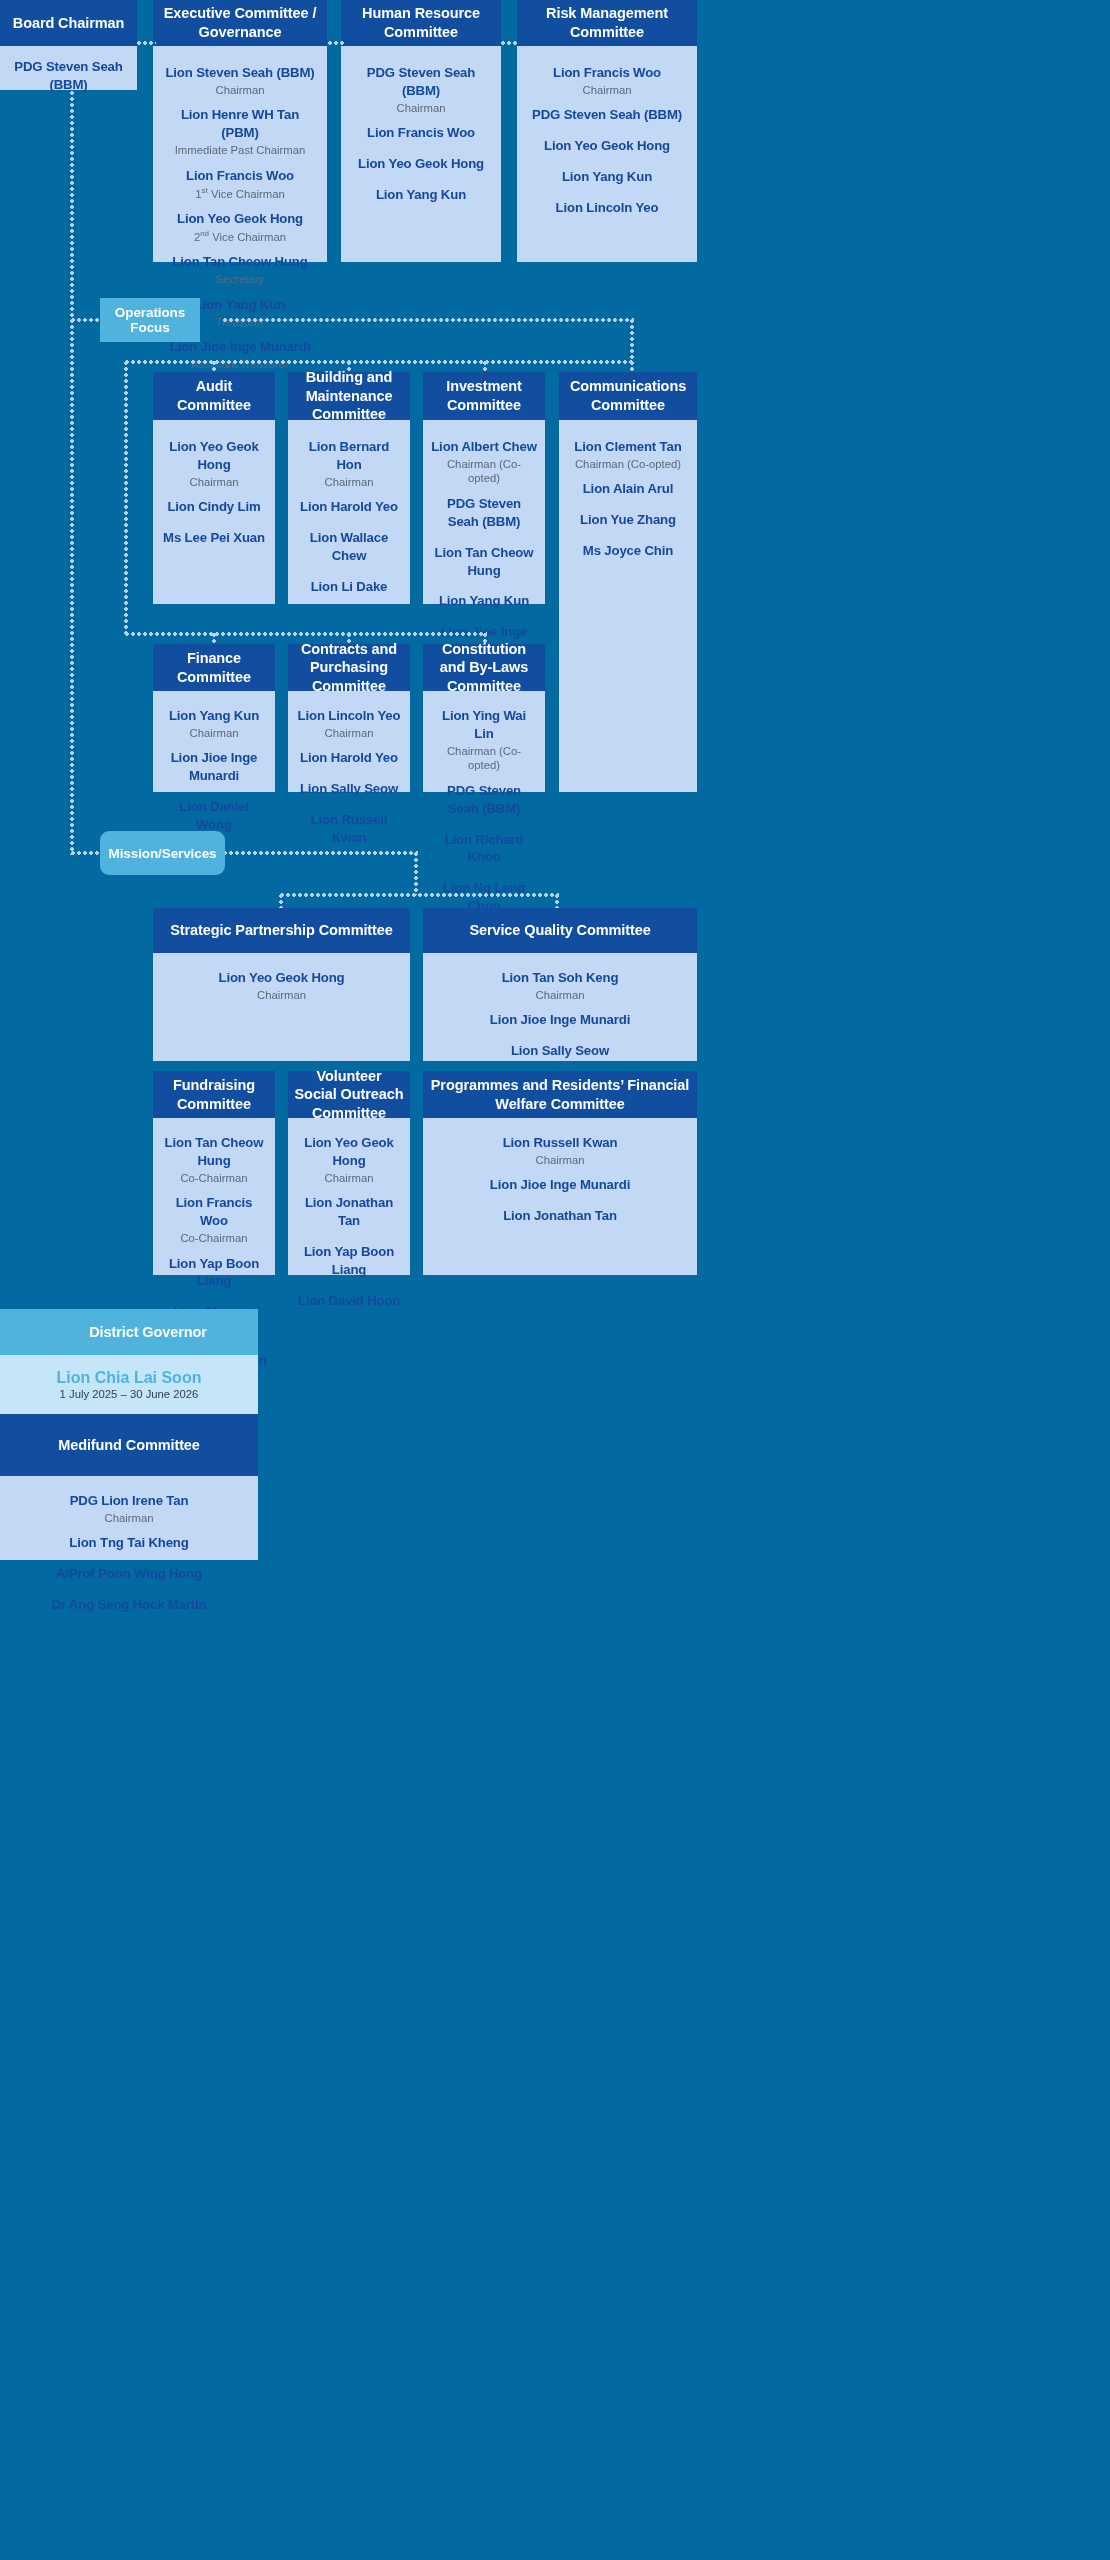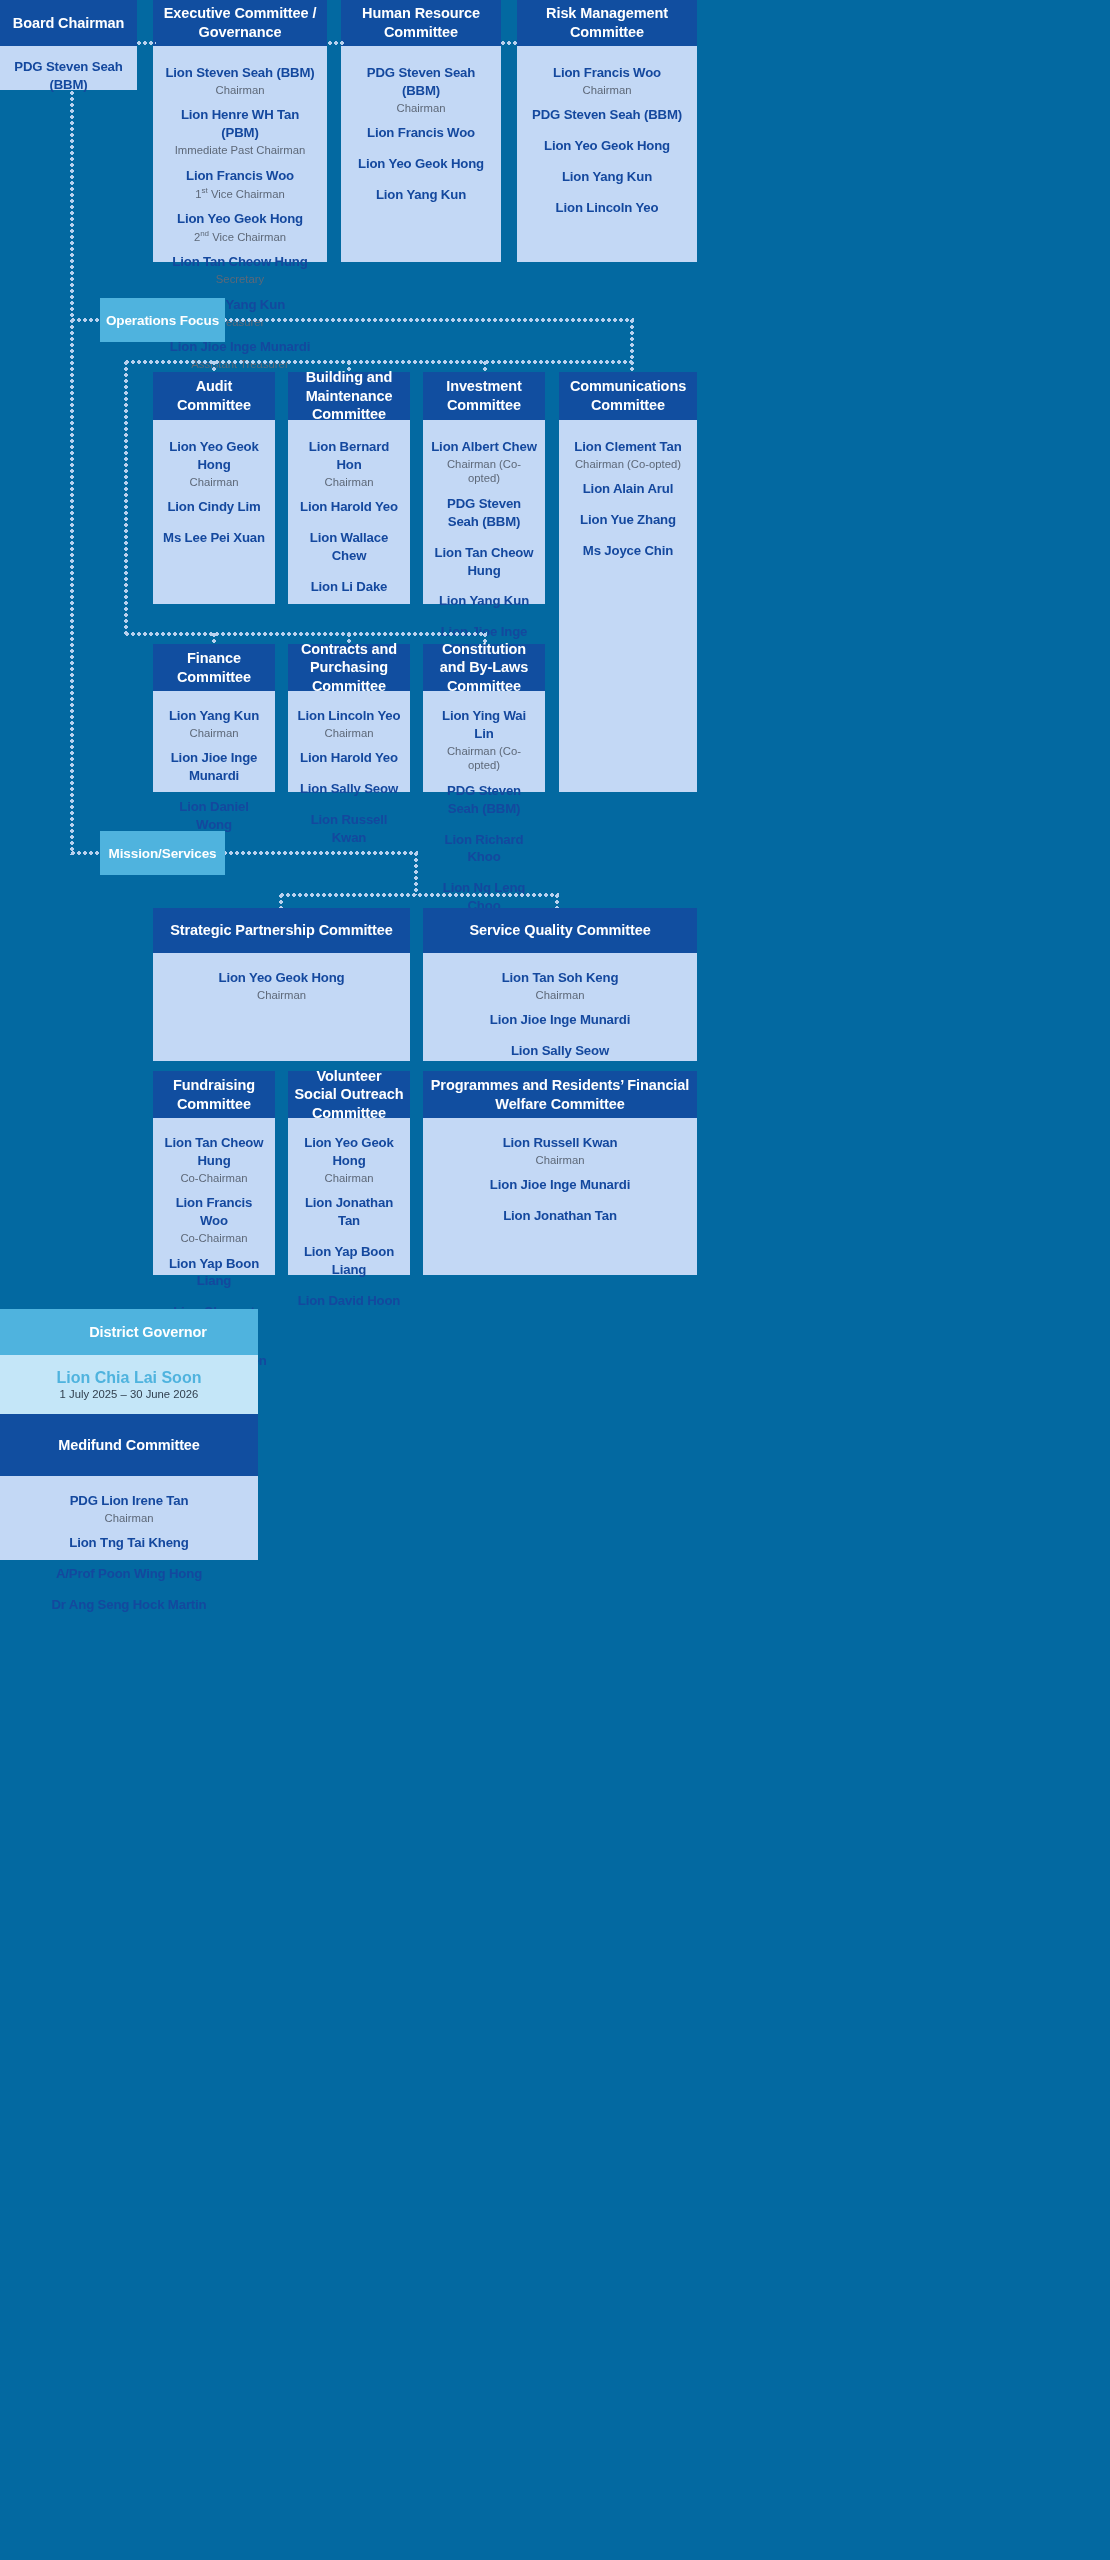--- a/index.html
+++ b/index.html
@@ -228,21 +228,21 @@
       </div>
       <div class="member" style="margin-bottom:13px;">
         <div class="m-name">Lion Yang Kun</div>
       </div>
       <div class="member">
         <div class="m-name">Lion Lincoln Yeo</div>
       </div>
     </div>
   </div>
 
-  <div class="focus" style="left:100px; top:298px; width:125px; height:44px;">
+  <div class="focus" style="left:100px; top:298px; width:100px; height:44px;">
     <span>Operations Focus</span>
   </div>
 
   <div class="card" style="left:153px; top:372px; width:122px; height:232px;">
     <div class="card-head" style="height:48px;">Audit Committee</div>
     <div class="card-body">
       <div class="member">
         <div class="m-name">Lion Yeo Geok Hong</div>
         <div class="m-role">Chairman</div>
       </div>
@@ -371,21 +371,21 @@
       </div>
       <div class="member" style="margin-bottom:13px;">
         <div class="m-name">Lion Richard Khoo</div>
       </div>
       <div class="member">
         <div class="m-name">Lion Ng Leng Choo</div>
       </div>
     </div>
   </div>
 
-  <div class="focus" style="left:100px; top:831px; width:125px; height:44px;">
+  <div class="focus" style="left:100px; top:831px; width:125px; height:44px;border-radius:9px;">
     <span>Mission/Services</span>
   </div>
 
   <div class="card" style="left:153px; top:908px; width:257px; height:153px;">
     <div class="card-head" style="height:45px;">Strategic Partnership Committee</div>
     <div class="card-body" style="padding-top:16px;">
       <div class="member">
         <div class="m-name">Lion Yeo Geok Hong</div>
         <div class="m-role">Chairman</div>
       </div>

